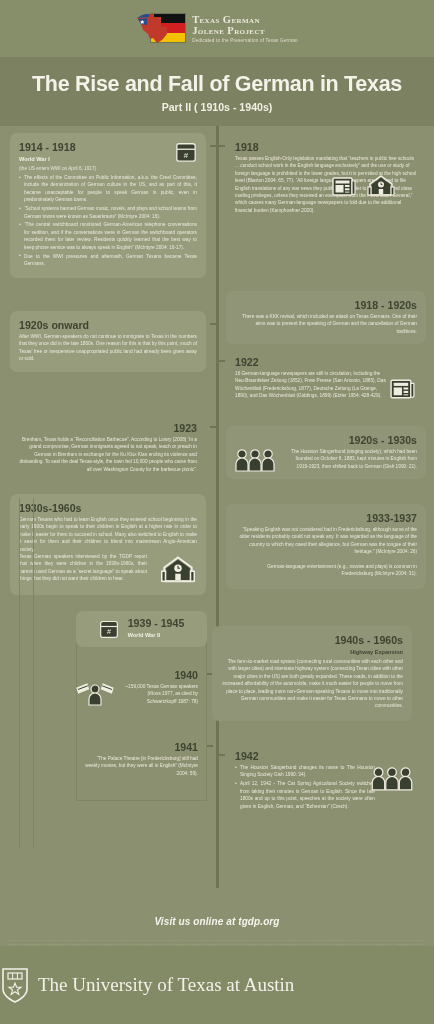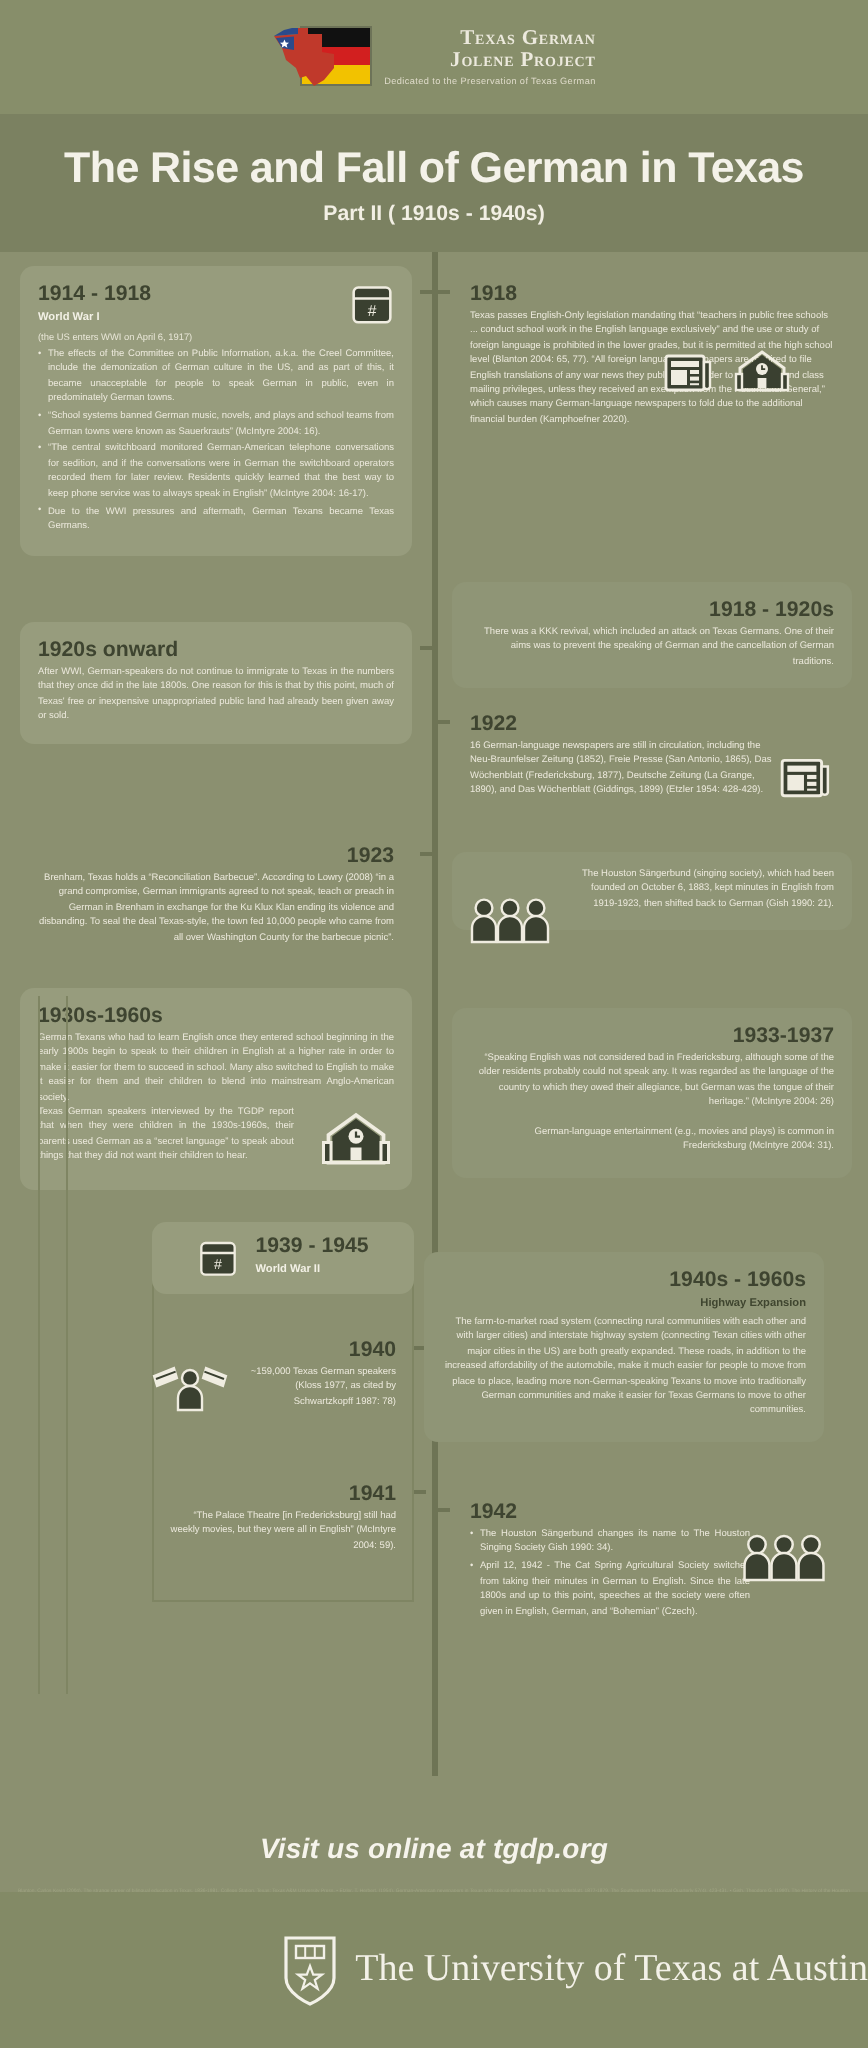--- a/index.html
+++ b/index.html
@@ -9,21 +9,21 @@
     font-family: "Liberation Sans", sans-serif;
     overflow: hidden;
   }
   .poster { position: relative; width: 434px; height: 1024px; background: #8b9070; }
 
   
   .logo-band {
     height: 57px; background: #878e6a;
     display: flex; align-items: center; justify-content: center;
   }
-  .logo-wrap { display: flex; align-items: flex-start; gap: 6px; text-align: right; }
+  .logo-wrap { display: flex; align-items: flex-start; gap: 6px; }
   .flag-mark { position: relative; width: 50px; height: 34px; }
   .flag-de { position: absolute; left: 14px; top: 1px; width: 36px; height: 30px;
     background: linear-gradient(to bottom, #111 0 33.3%, #d21f1f 33.3% 66.6%, #f2c200 66.6% 100%);
     border: 1px solid #6d7358; }
   .tx-silhouette { position: absolute; left: 0; top: 0; width: 34px; height: 33px; }
   .logo-text { display: flex; flex-direction: column; padding-top: 2px; }
   .logo-line1, .logo-line2 {
     color: #ece9dd; font-size: 10.5px; font-weight: 700;
     letter-spacing: .4px; line-height: 11.5px; font-variant: small-caps;
     font-family: "Liberation Serif", serif;
@@ -69,30 +69,30 @@
   .bullets li:before { content: "•"; position: absolute; left: 0; top: -.5px; }
 
   .icon-box { position: absolute; }
   svg { display: block; }
 
   .dash-frame { position: absolute; border: 1px solid #7f8563; }
   .vline { position: absolute; width: 1px; background: #7f8563; }
 
   
   .visit {
-    text-align: center; color: #f6f4ec; font-size: 14px; font-weight: 700;
+    text-align: center; color: #f6f4ec; font-size: 10px; font-weight: 700;
     font-style: italic; padding-top: 18px; letter-spacing: .1px;
   }
   .refs {
     margin: 12px 9px 0; color: #9fa482; font-size: 2.45px; line-height: 3.6px;
     text-align: justify;
   }
   .ut-band {
     position: absolute; bottom: 0; left: 0; right: 0; height: 78px;
-    background: #838a66; display: flex; align-items: center; justify-content: flex-end; gap: 8px;
+    background: #838a66; display: flex; align-items: center; justify-content: flex-start; gap: 8px;
   }
   .ut-name { color: #f3f1e8; font-size: 19px; font-family: "Liberation Serif", serif; }
 </style>
 </head>
 <body>
 
 <div class="poster">
 
   <div class="logo-band">
     <div class="logo-wrap">
@@ -195,20 +195,21 @@
     </div>
     <div class="tick r" style="top:234px;"></div>
 
     <div class="card plain" style="left:10px; top:288px; width:196px;">
       <div class="yr ra">1923</div>
       <div class="body-txt r">Brenham, Texas holds a “Reconciliation Barbecue”. According to Lowry (2008) “in a grand compromise, German immigrants agreed to not speak, teach or preach in German in Brenham in exchange for the Ku Klux Klan ending its violence and disbanding. To seal the deal Texas-style, the town fed 10,000 people who came from all over Washington County for the barbecue picnic”.</div>
     </div>
     <div class="tick l" style="top:300px;"></div>
 
     <div class="card mid" style="left:226px; top:300px; width:200px;">
+      <div class="yr ra">1920s - 1930s</div>
       <div class="body-txt r" style="margin-left:52px;">The Houston Sängerbund (singing society), which had been founded on October 6, 1883, kept minutes in English from 1919-1923, then shifted back to German (Gish 1990: 21).</div>
       <div class="icon-box" style="left:8px; top:20px;">
         <svg width="42" height="26" viewBox="0 0 42 26">
           <g fill="#3a4030" stroke="#efece0" stroke-width="1.2">
             <circle cx="8" cy="8" r="4.2"></circle>
               <path d="M2 25v-7a6 6 0 0 1 12 0v7z"></path>
             <circle cx="21" cy="8" r="4.2"></circle>
               <path d="M15 25v-7a6 6 0 0 1 12 0v7z"></path>
             <circle cx="34" cy="8" r="4.2"></circle>
               <path d="M28 25v-7a6 6 0 0 1 12 0v7z"></path>

